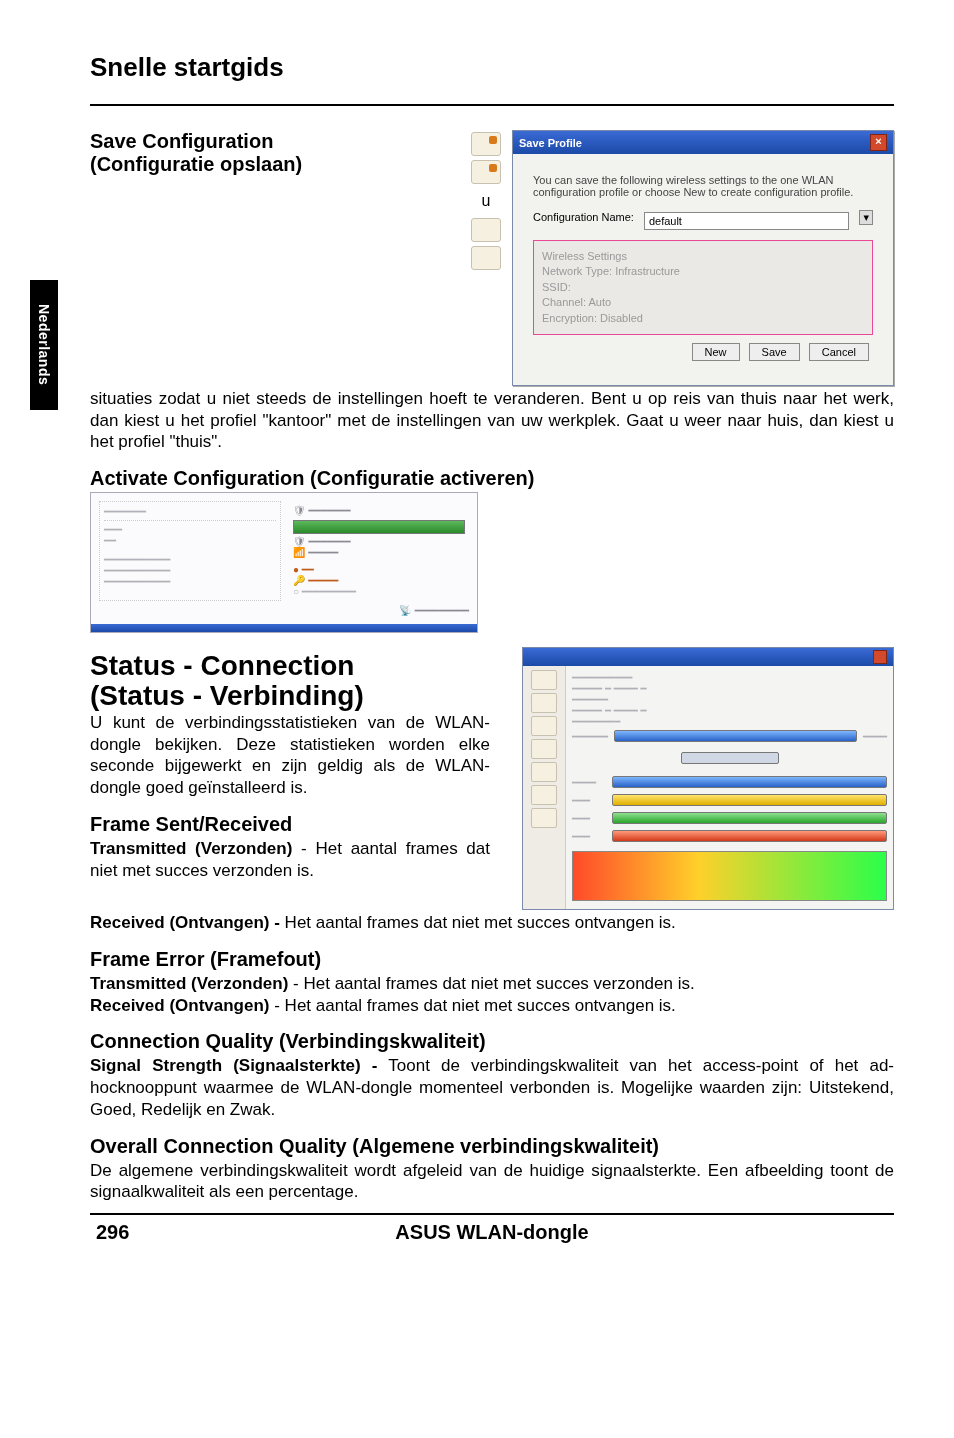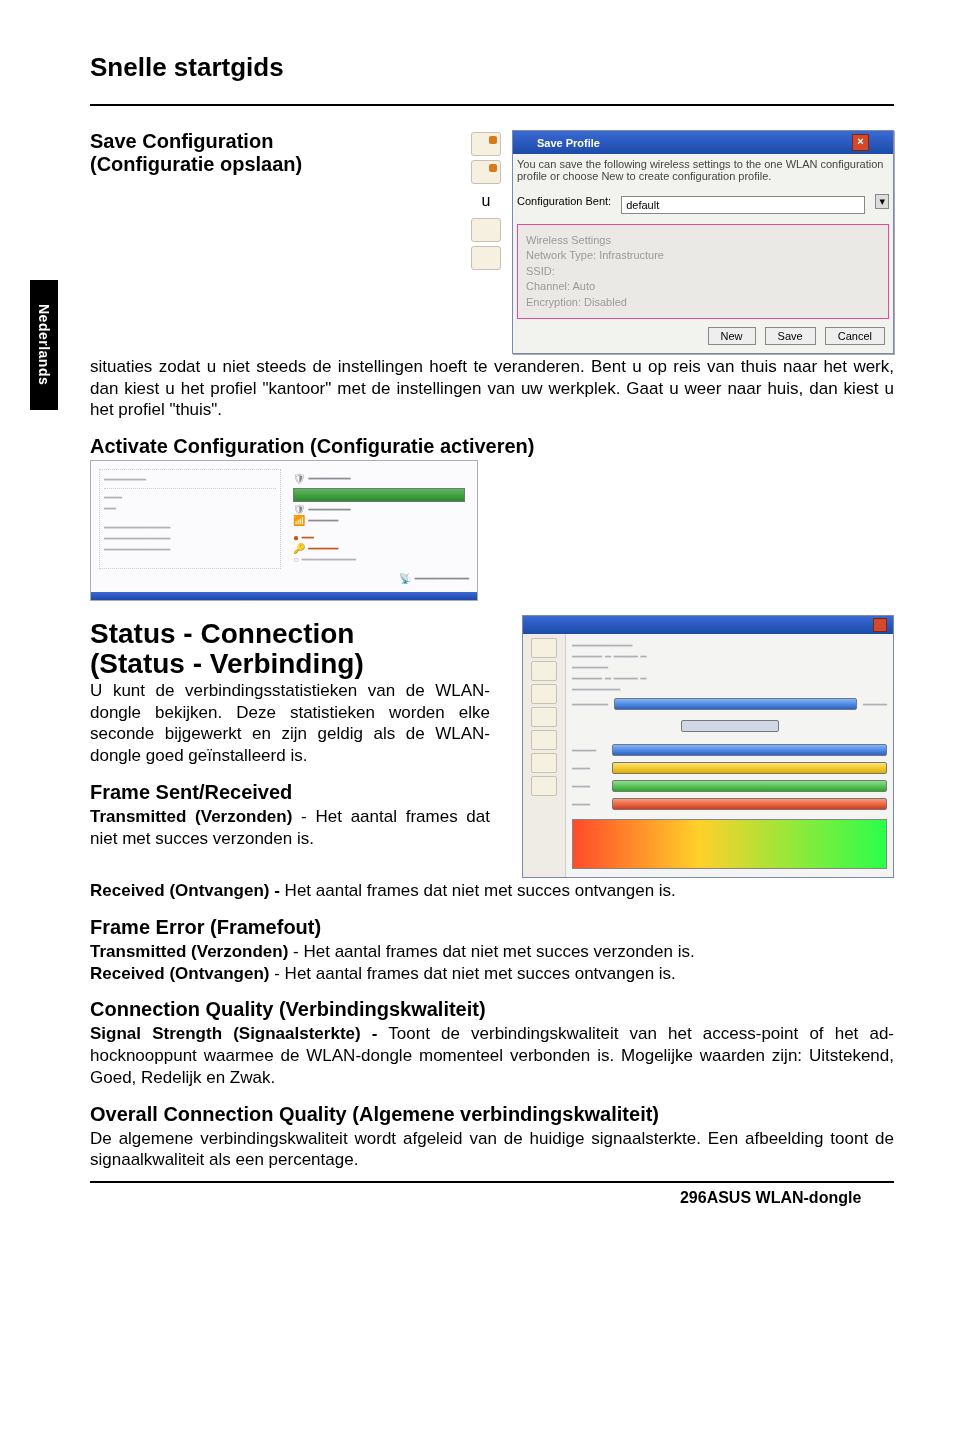--- a/index.html
+++ b/index.html
@@ -80,37 +80,37 @@
   .dialog {
     width: 380px;
     border: 1px solid #7a8aa8;
     background: #f2f2ef;
     font-size: 11px;
     box-shadow: 1px 1px 0 #aaa;
   }
   .dialog .titlebar {
     background: linear-gradient(#3a6ad4, #1b4aa8);
     color: #fff;
-    padding: 3px 24px;
+    padding: 3px 6px;
     font-weight: bold;
     display: flex;
     justify-content: space-between;
     align-items: center;
   }
   .dialog .closebox {
     width: 15px; height: 15px;
     background: #d24a2b;
     border: 1px solid #802515;
     color: #fff;
     font-size: 11px;
     line-height: 13px;
     text-align: center;
   }
   .dialog .body {
-    padding: 4px;
+    padding: 20px;
   }
   .dialog .hint {
     color: #444;
     margin-bottom: 6px;
   }
   .dialog .inputrow {
     display: flex;
     align-items: center;
     gap: 10px;
     margin: 6px 0 10px 0;
@@ -262,22 +262,22 @@
   .panel3 .bar.tiny { width: 96px; background: #cfd8e4; }
   .panel3 .quality {
     height: 48px;
     margin: 6px 0 2px 0;
     background: linear-gradient(90deg, #ff4a2a 0%, #ffd02a 40%, #2aff4a 100%);
     border: 1px solid #888;
   }
 
   .footer-line {
     display: flex;
-    justify-content: flex-end;
-    font-size: 16px;
+    justify-content: space-between;
+    font-size: 20px;
     font-weight: bold;
     padding: 0 6px;
   }
   p.tight { margin-bottom: 4px; }
 
   .blurry { color: #b0b0b8; }
   .blurry-dk { color: #8a8a94; }
 </style>
 </head>
 <body>
@@ -305,21 +305,21 @@
         <div class="ic"></div>
       </div>
       <div class="dialog">
         <div class="titlebar">
           <span>Save Profile</span>
           <span class="closebox">×</span>
         </div>
         <div class="body">
           <div class="hint">You can save the following wireless settings to the one WLAN configuration profile or choose New to create configuration profile.</div>
           <div class="inputrow">
-            <span>Configuration Bent:</span>
+            <span>Configuration Name:</span>
             <input value="default" style="">
             <span style="border:1px solid #888;background:#ddd;padding:0 3px;">▾</span>
           </div>
           <div class="greybox">
             <div>Wireless Settings</div>
             <div>Network Type:    Infrastructure</div>
             <div>SSID:</div>
             <div>Channel:           Auto</div>
             <div>Encryption:       Disabled</div>
           </div>

